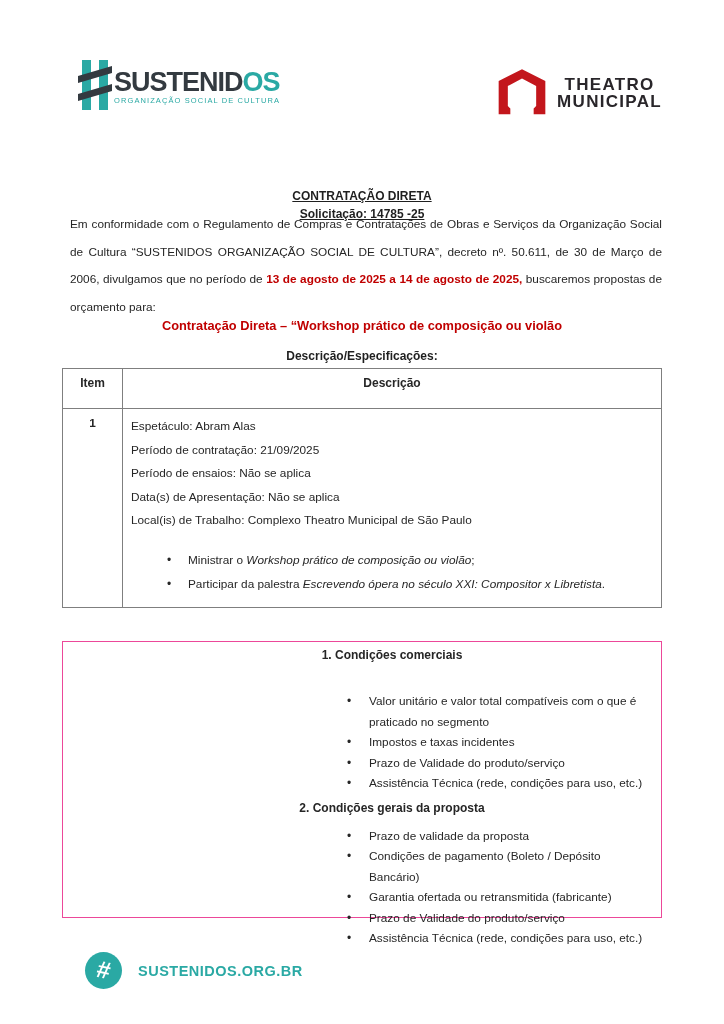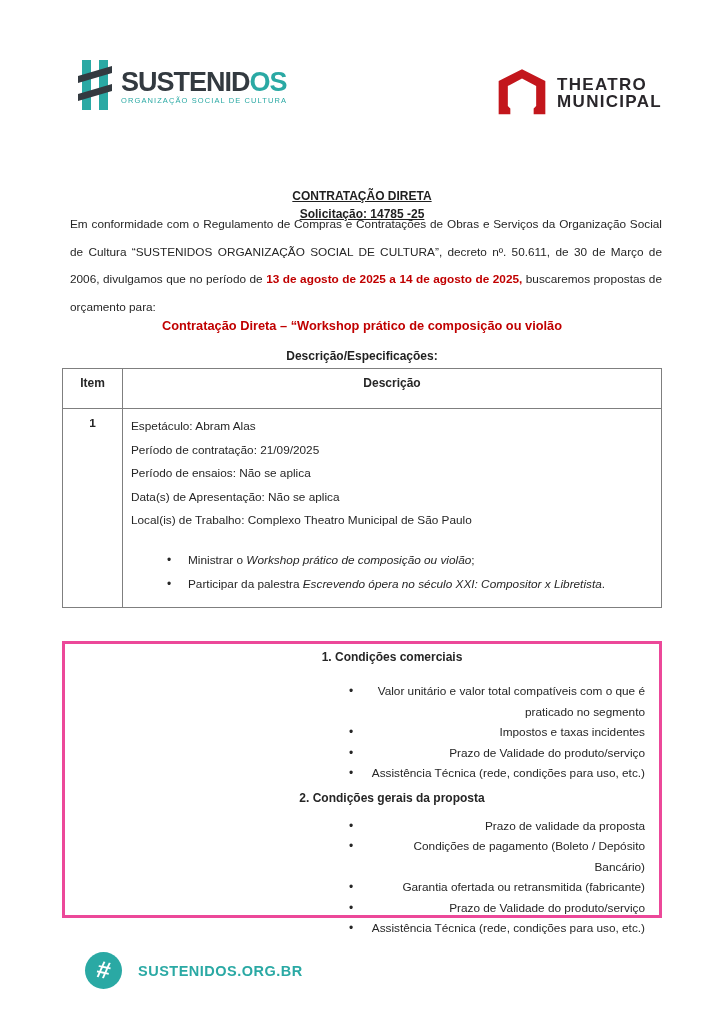--- a/index.html
+++ b/index.html
@@ -10,27 +10,27 @@
     margin:0 auto;
     background:#ffffff;
     font-family:"Liberation Sans", sans-serif;
     color:#1f1f1f;
     overflow:hidden;
   }
 
   
   .header { position:absolute; top:58px; left:78px; right:62px;
             display:flex; justify-content:space-between; align-items:flex-start; }
-  .sust-logo { display:flex; align-items:flex-start; gap:7px; }
+  .sust-logo { display:flex; align-items:flex-start; }
   .sust-text { padding-top:11px; }
   .sust-name { font-size:27px; font-weight:bold; letter-spacing:-1px; color:#333a40;
                font-stretch:condensed; line-height:1; }
   .sust-name .accent { color:#2aa9a4; }
   .sust-tag { font-size:7.5px; font-weight:normal; color:#2aa9a4; letter-spacing:1.1px; margin-top:0; }
-  .tm-logo { display:flex; align-items:center; gap:10px; margin-top:8px; }
+  .tm-logo { display:flex; align-items:center; gap:10px; margin-top:8px;text-align:center; }
   .tm-text { font-size:17px; font-weight:bold; color:#29262a; line-height:1.0; letter-spacing:1.3px; }
 
   
   .doc-title { position:absolute; top:163px; left:0; width:100%;
                text-align:center; font-size:12px; font-weight:bold; line-height:1.5;margin-top:24px; }
   .doc-title .u { text-decoration:underline; }
 
   
   .intro { position:absolute; top:211px; left:70px; width:592px;
            font-size:11.8px; line-height:27.5px; text-align:justify; color:#262626; }
@@ -53,24 +53,24 @@
   .cell-line { line-height:23.5px; }
   .desc-bullets { list-style:none; margin:15px 0 0 36px; }
   .desc-bullets li { line-height:24.5px; padding-left:21px; position:relative; }
   .desc-bullets li::before { content:"•"; position:absolute; left:0; font-size:12px; }
   .it { font-style:italic; }
 
   
   .cond-title { position:absolute; top:613px; left:0; width:100%; text-align:center;
                 color:#c00000; font-weight:bold; font-size:12.2px; text-decoration:underline; }
   .cond-box { position:absolute; top:641px; left:62px; width:600px; height:277px;
-              border:3px solid #ec4899; font-size:11.8px; color:#262626; padding-top:6px; }
+              border:1px solid #ec4899; font-size:11.8px; color:#262626; padding-top:6px; }
   .cond-heading { text-align:center; font-weight:bold; font-size:12px; padding-left:60px; }
   .cond-heading.second { margin-top:7px; }
-  .cond-list { list-style:none; margin:17px 14px 0 284px;text-align:right; }
+  .cond-list { list-style:none; margin:29px 14px 0 284px; }
   .cond-list.second { margin-top:11px; }
   .cond-list li { line-height:20.5px; padding-left:22px; position:relative; }
   .cond-list li::before { content:"•"; position:absolute; left:0; font-size:12px; }
 
   
   .footer { position:absolute; top:952px; left:85px; display:flex; align-items:center; gap:16px; }
   .footer-badge { width:37px; height:37px; border-radius:50%; background:#2aa9a4;
                   color:#ffffff; display:flex; align-items:center; justify-content:center;
                   font-weight:bold; font-size:24px; transform:none; }
   .footer-badge span { display:block; transform:rotate(12deg); margin-top:-2px; }

